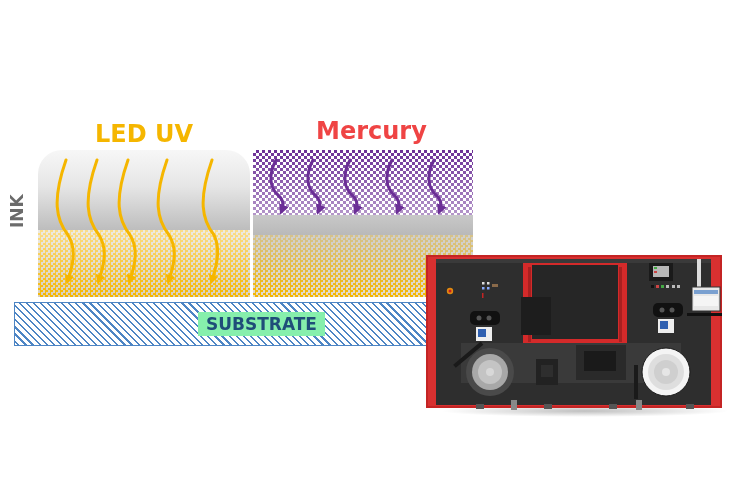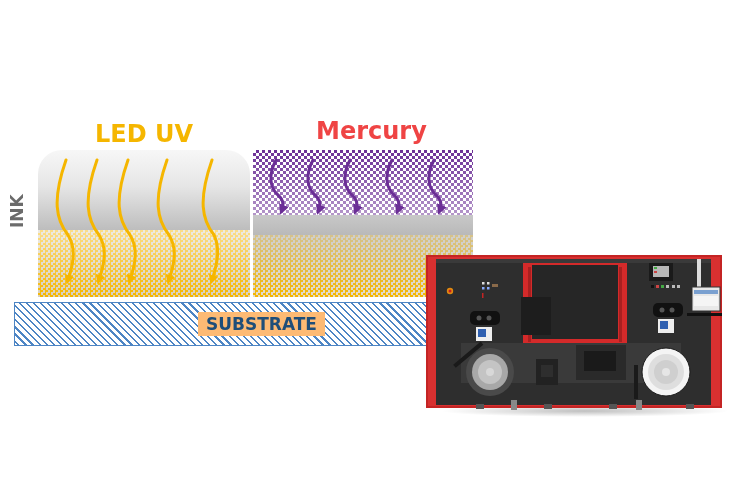--- a/index.html
+++ b/index.html
@@ -31,21 +31,21 @@
   .hg-gray { position:absolute; left:0; top:65px; width:100%; height:20px;
     background:linear-gradient(#c8c8c8, #b9b9b9); }
   .hg-yellow { position:absolute; left:0; top:85px; width:100%; height:62px;
     background:
       linear-gradient(rgba(200,200,200,0.7), rgba(255,255,255,0)),
       repeating-conic-gradient(#f5b600 0% 25%, #e3dccb 0% 50%) 0 0/5px 5px; }
 
   
   .substrate { left:14px; top:302px; width:420px; height:44px; border:1.5px solid #4d85c4; box-sizing:border-box;
     background:repeating-linear-gradient(45deg, #ffffff 0 2px, #4d85c4 2px 3.5px, #ffffff 3.5px 5px); }
-  .substrate-label { left:198px; top:312px; padding:2px 8px; background:#fdba74; color:#1f4e79;
+  .substrate-label { left:198px; top:312px; padding:2px 8px; background:#86efac; color:#1f4e79;
     font-weight:bold; font-size:17px; line-height:20px; }
 
   svg.arrows { position:absolute; left:0; top:0; overflow:visible; }
 
   
   .printer { left:426px; top:255px; width:296px; height:155px; }
   .shadow { left:440px; top:405px; width:290px; height:12px; background:radial-gradient(ellipse at center, rgba(0,0,0,0.25), rgba(0,0,0,0) 70%); }
 </style>
 </head>
 <body>

